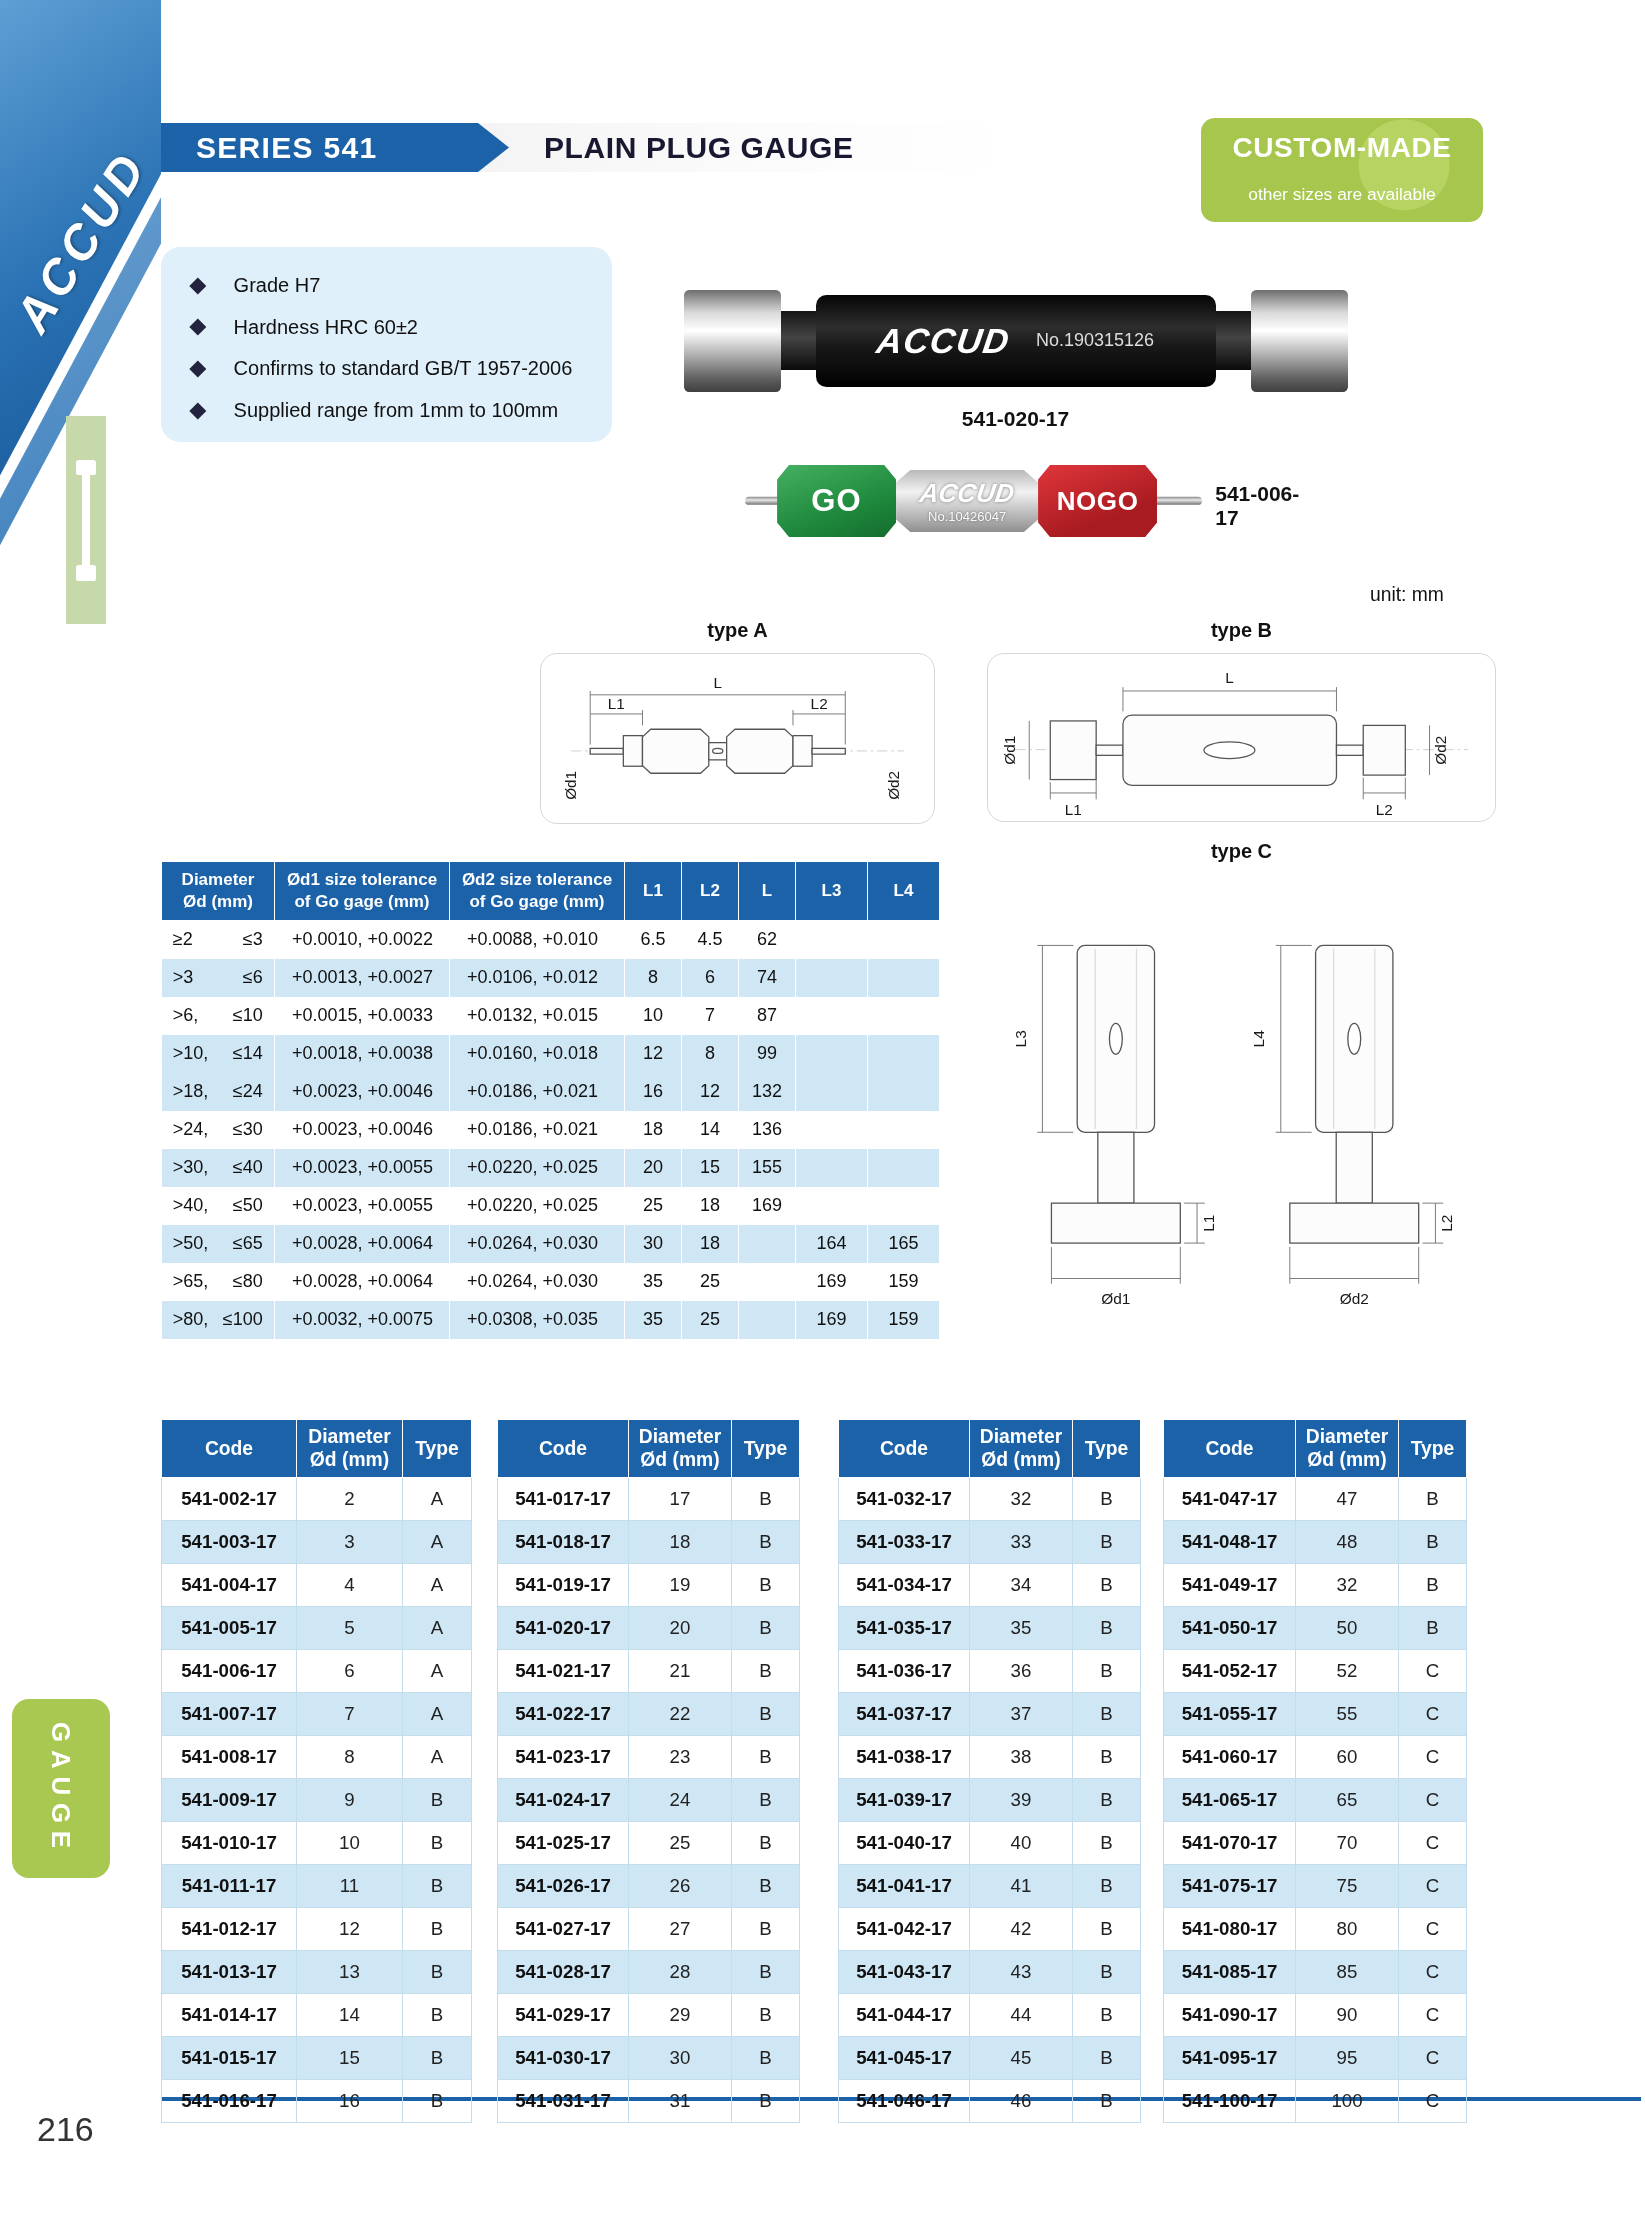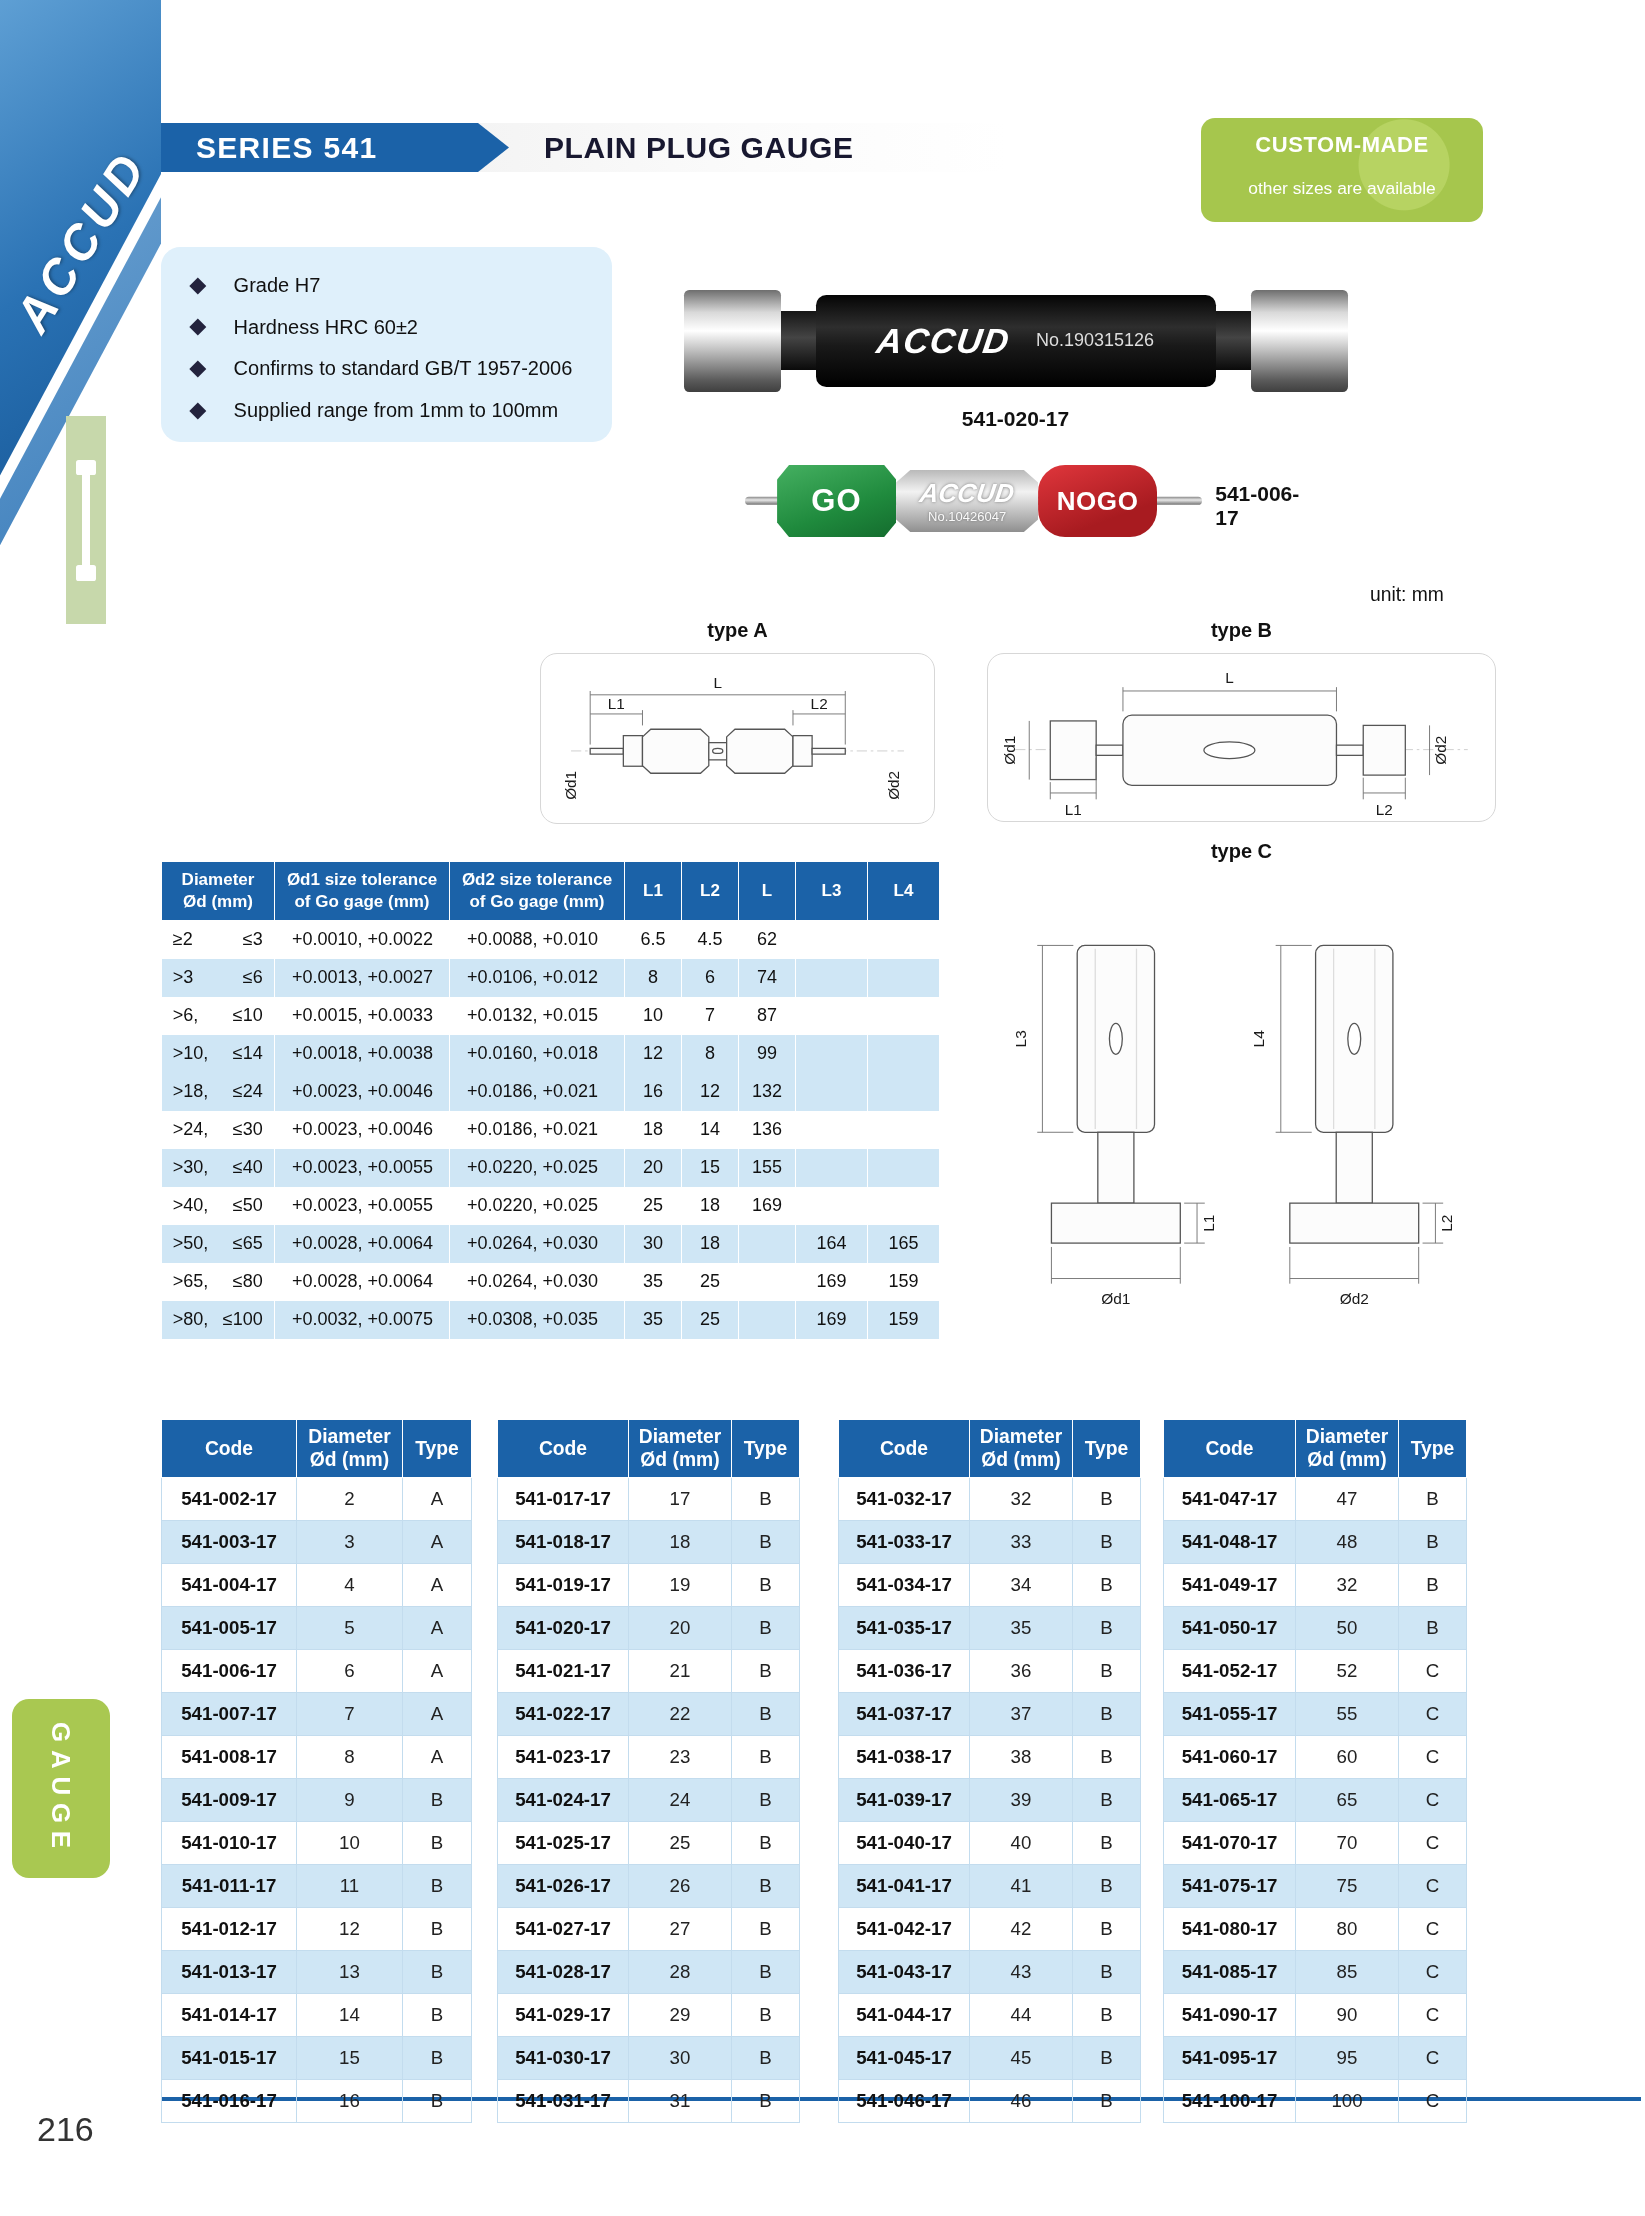--- a/index.html
+++ b/index.html
@@ -39,21 +39,21 @@
   .header-bar{position:absolute;left:161px;top:123px;width:845px;height:49px;
               background:linear-gradient(to right,#ececec,#fbfbfb 70%,#fff);display:flex;align-items:center;}
   .series-arrow{height:100%;width:348px;background:var(--accent-blue);color:#fff;font-weight:bold;font-size:30px;
                 display:flex;align-items:center;padding-left:35px;box-sizing:border-box;letter-spacing:1.3px;
                 clip-path:polygon(0 0,calc(100% - 31px) 0,100% 50%,calc(100% - 31px) 100%,0 100%);}
   .page-title{font-size:30px;font-weight:bold;color:#181830;margin-left:35px;letter-spacing:0.6px;}
 
   .badge{position:absolute;left:1201px;top:118px;width:282px;height:104px;border-radius:14px;
          background:radial-gradient(circle at 72% 45%,#b7d362 0 45px,transparent 46px),var(--badge-green);
          color:#fff;text-align:center;box-sizing:border-box;padding-top:14px;}
-  .badge-title{font-size:22px;font-weight:bold;letter-spacing:0.6px;}
+  .badge-title{font-size:28px;font-weight:bold;letter-spacing:0.6px;}
   .badge-line{font-size:17.4px;line-height:1.2;margin-top:20px;}
 
   
   .features{position:absolute;left:161px;top:247px;width:451px;height:195px;background:#dff0fb;border-radius:19.3px;
             box-sizing:border-box;padding:27px 0 0 31px;}
   .feat{display:flex;align-items:center;gap:30px;margin-bottom:18.7px;font-size:20px;color:#111;}
   .bullet{width:11.6px;height:11.6px;background:#23233d;transform:rotate(45deg);flex:none;}
 
   
   .prod1{position:absolute;left:664px;top:284px;width:703px;display:flex;flex-direction:column;align-items:center;}
@@ -73,21 +73,21 @@
        background:linear-gradient(to bottom,#8a8a8a,#e8e8e8 40%,#707070);border-radius:3.9px;}
   .hexblk{position:relative;z-index:1;display:flex;align-items:center;justify-content:center;
           clip-path:polygon(10% 0,90% 0,100% 20%,100% 80%,90% 100%,10% 100%,0 80%,0 20%);}
   .go{width:119px;height:72px;background:linear-gradient(160deg,#45b061,#1f8a3d 60%,#146c2e);
       color:#fff;font-weight:bold;font-size:31px;letter-spacing:1.3px;}
   .mid{width:142px;height:62px;background:linear-gradient(to bottom,#b9b9b9,#f2f2f2 35%,#8f8f8f);
        flex-direction:column;}
   .brand2{font-style:italic;font-weight:900;font-size:26px;color:#fff;text-shadow:0 0 3.2px #777;transform:skewX(-8deg);}
   .serial2{font-size:13px;color:#fafafa;text-shadow:0 0 2.6px #666;}
   .nogo{width:119px;height:72px;background:linear-gradient(160deg,#e0363c,#a81b20 70%);
-        color:#fff;font-weight:bold;font-size:26px;letter-spacing:0.6px;border-radius:27px;}
+        color:#fff;font-weight:bold;font-size:26px;letter-spacing:0.6px;}
 
   .unit-label{position:absolute;left:1370px;top:584px;font-size:19.3px;color:#111;}
 
   
   .type-label{position:absolute;font-size:20px;font-weight:bold;color:#111;text-align:center;}
   #labA{left:540px;top:619px;width:395px;}
   #labB{left:987px;top:619px;width:509px;}
   #labC{left:987px;top:840px;width:509px;}
   .draw-frame{position:absolute;border:1.9px solid #d7d7d7;border-radius:17px;box-sizing:border-box;background:#fff;}
   #drawA{left:540px;top:653px;width:395px;height:171px;}

